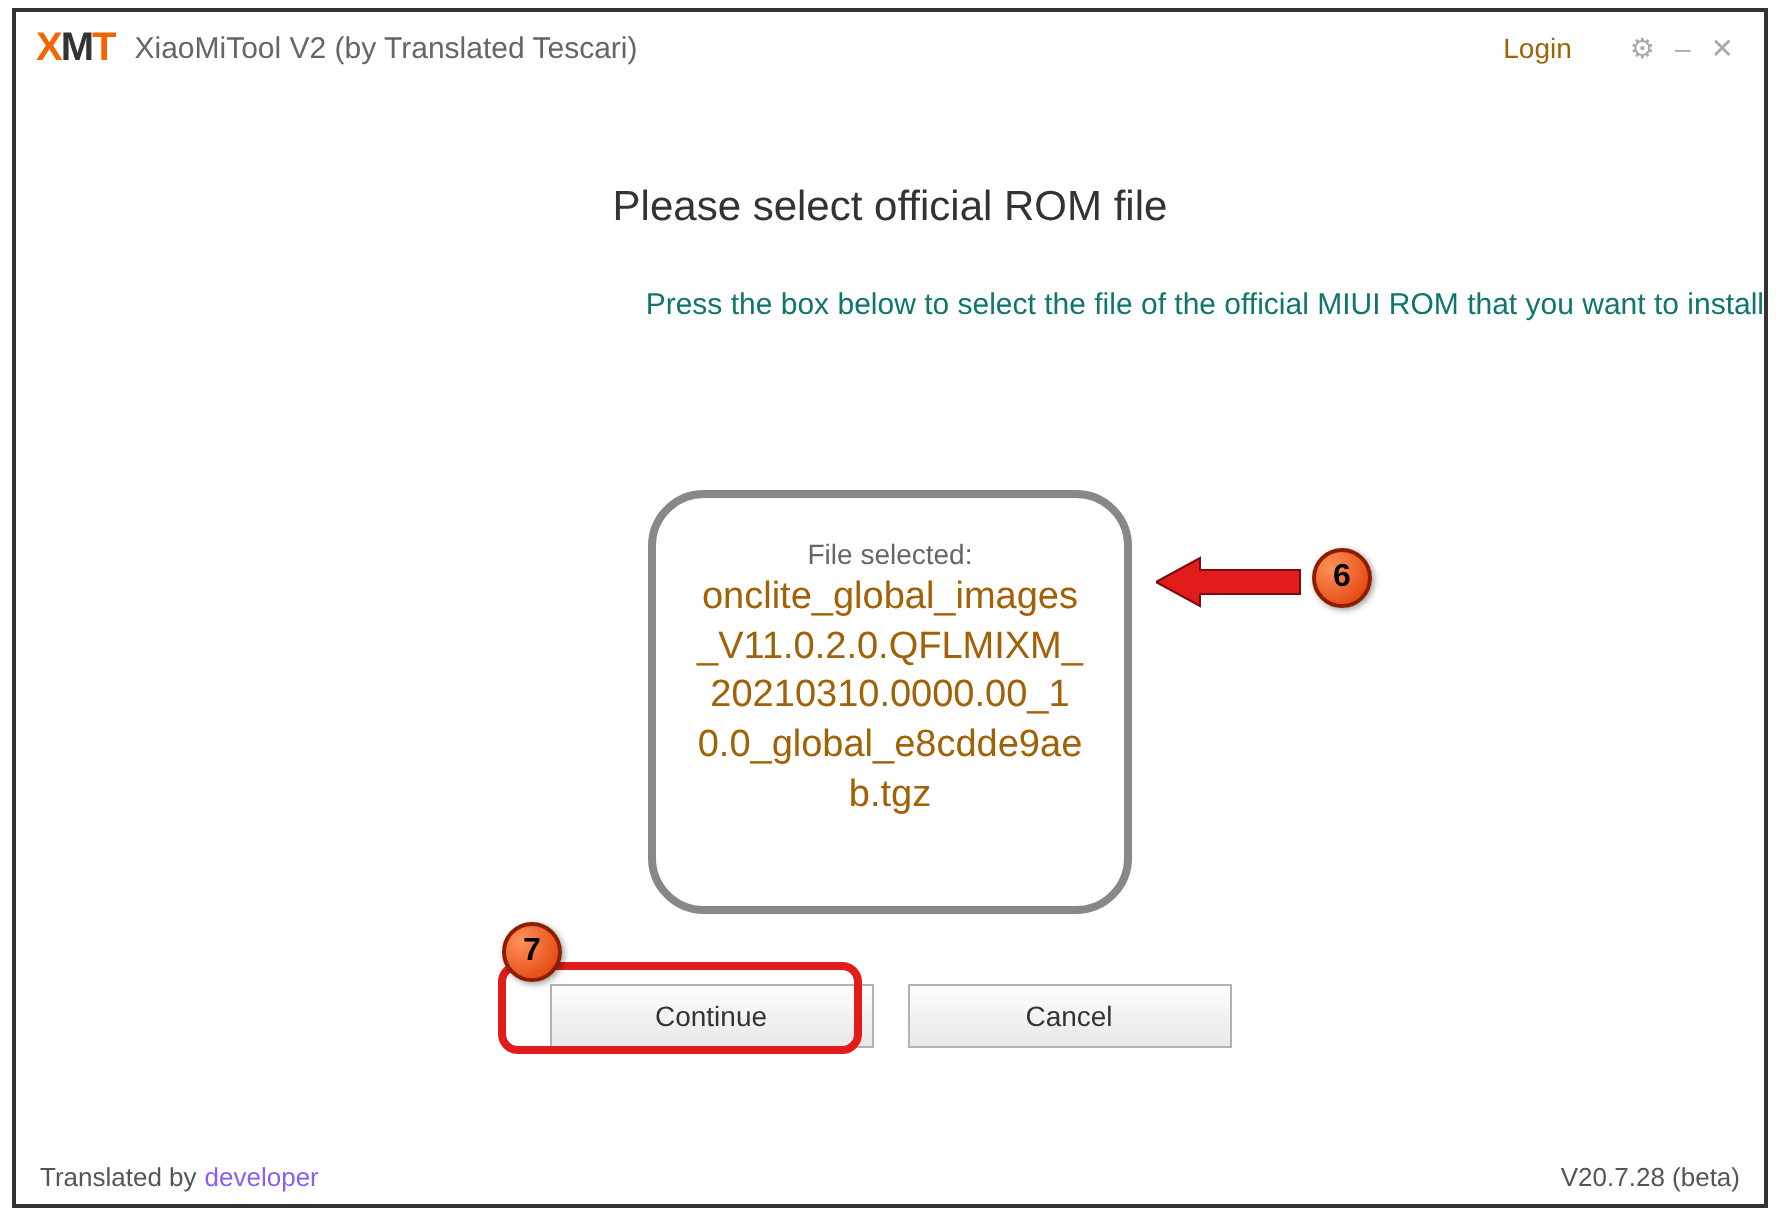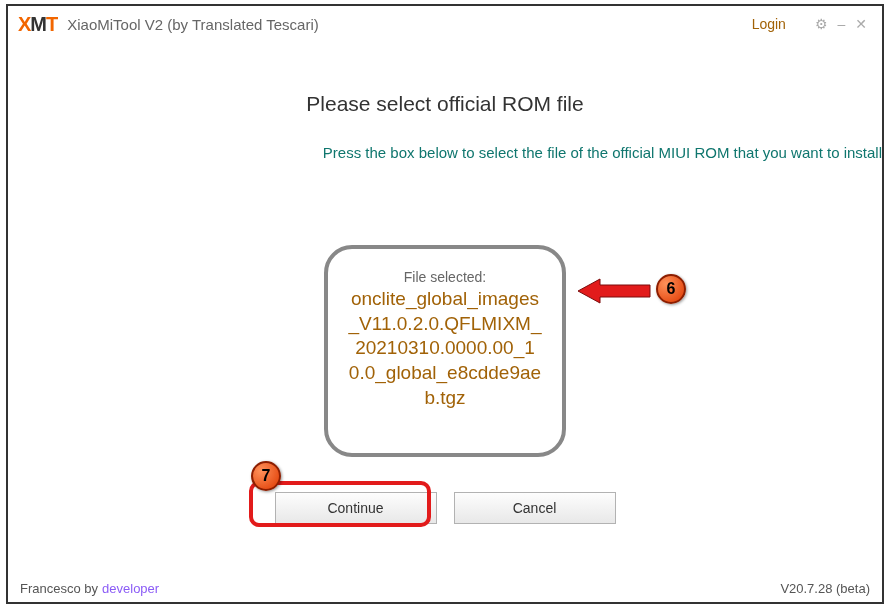--- a/index.html
+++ b/index.html
@@ -153,21 +153,21 @@
       <div class="file-name">onclite_global_images_V11.0.2.0.QFLMIXM_20210310.0000.00_10.0_global_e8cdde9aeb.tgz</div>
     </div>
 
     <div class="buttons">
       <button class="btn">Continue</button>
       <button class="btn">Cancel</button>
     </div>
   </div>
 
   <div class="footer">
-    <span>Francesco by</span>
+    <span>Translated by</span>
     <span class="devlink">developer</span>
     <span class="version">V20.7.28 (beta)</span>
   </div>
 </div>
 
 <div class="arrow6">
   <svg width="74" height="28">
     <polygon points="0,14 22,2 22,8 72,8 72,20 22,20 22,26" fill="#e21b1b" stroke="#7a0d0d" stroke-width="1"></polygon>
   </svg>
 </div>

